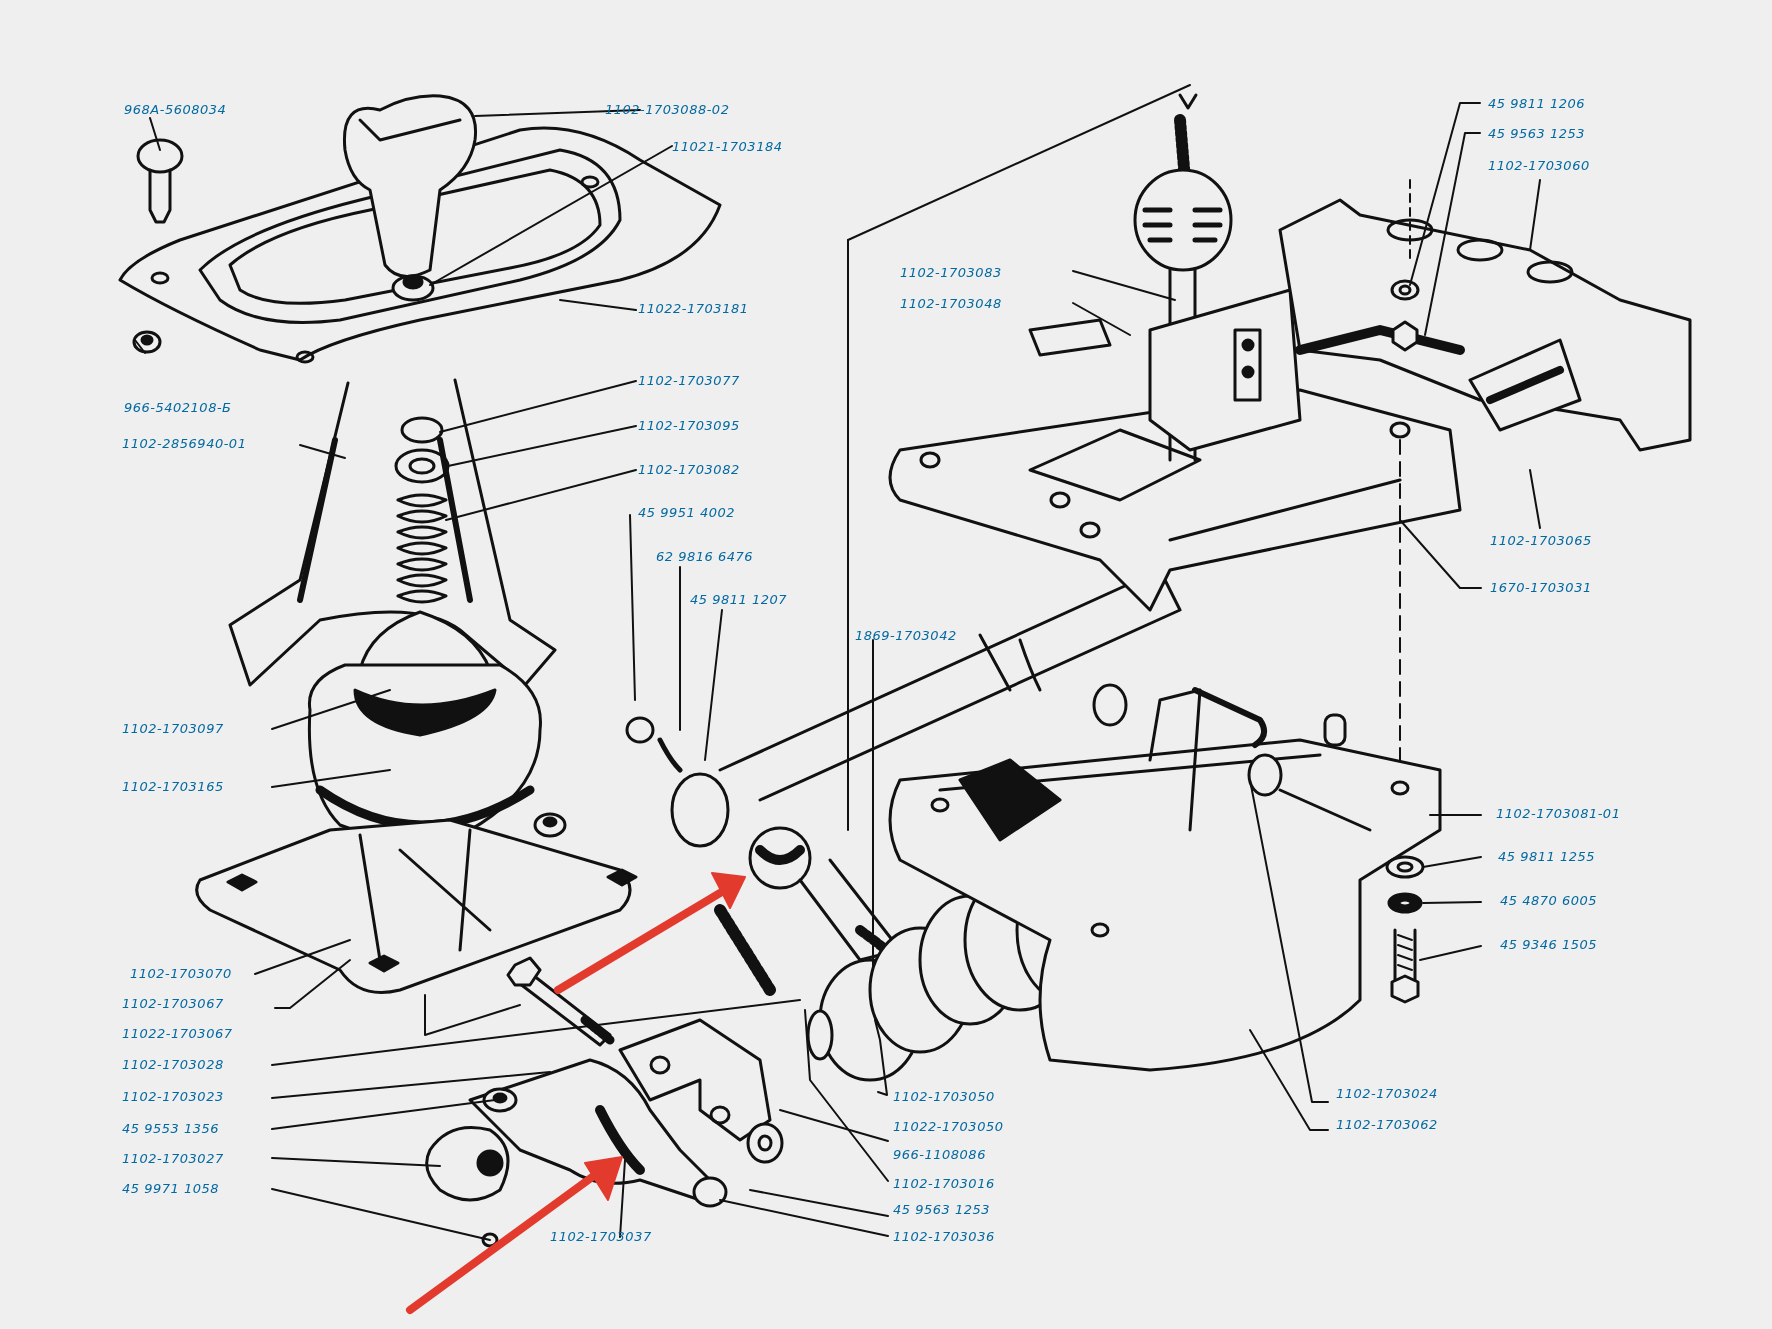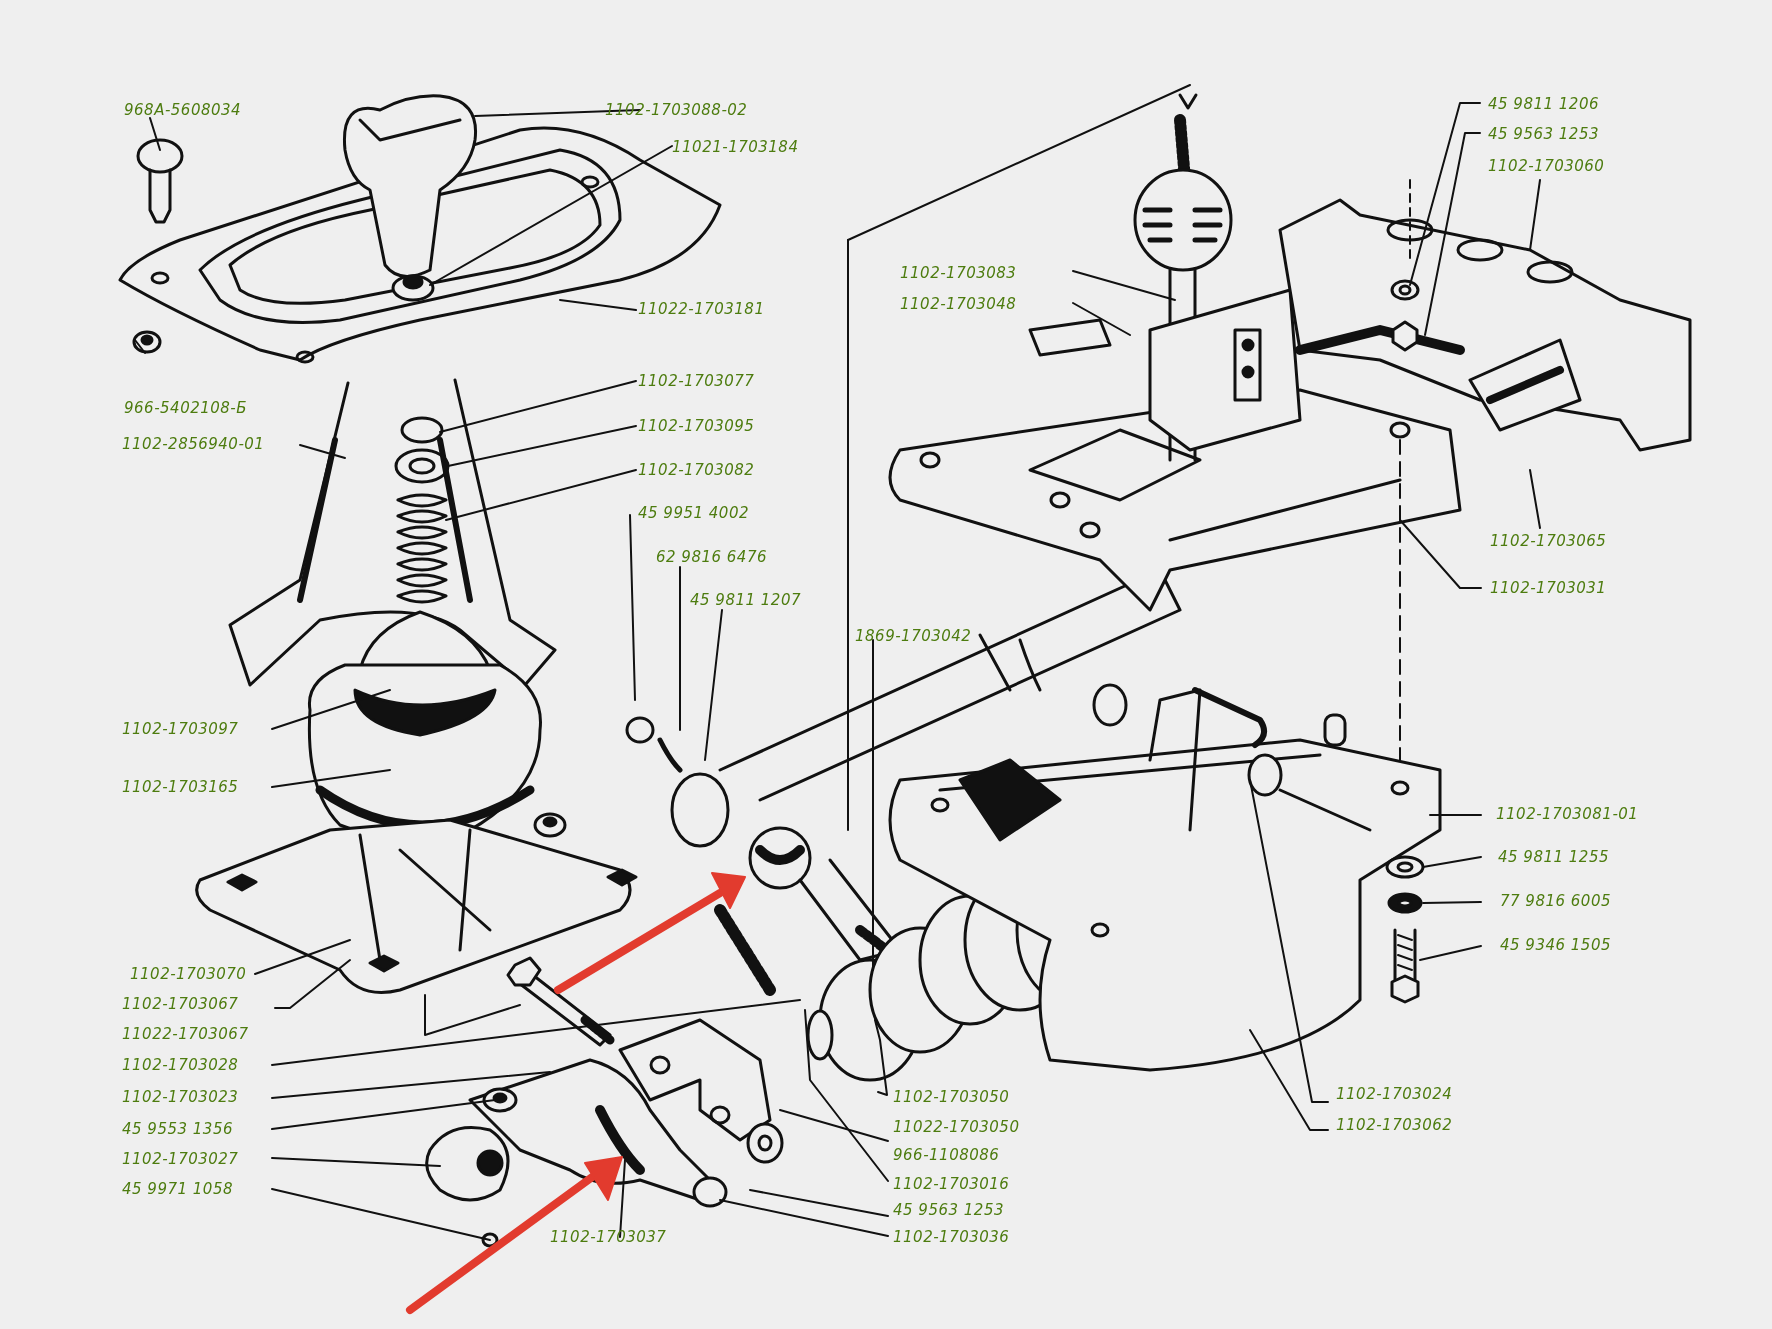--- a/index.html
+++ b/index.html
@@ -1,18 +1,18 @@
 <!DOCTYPE html>
 <html><head>
 <meta charset="utf-8">
 <style>
   html, body { margin:0; padding:0; background:#efefef; }
   body { width:1772px; height:1329px; position:relative; overflow:hidden; font-family:"DejaVu Sans", sans-serif; }
   #diagram { position:absolute; left:0; top:0; width:1772px; height:1329px; }
-  .lbl { position:absolute; font-family:"DejaVu Sans", sans-serif; font-style:italic; font-size:15px; color:#4d7c0f; white-space:nowrap; letter-spacing:0.5px; line-height:22px; }
+  .lbl { position:absolute; font-family:"DejaVu Sans", sans-serif; font-style:italic; font-size:13px; color:#0369a1; white-space:nowrap; letter-spacing:0.5px; line-height:22px; }
 </style>
 </head>
 <body>
 
 <svg id="diagram" viewBox="0 0 1772 1329" xmlns="http://www.w3.org/2000/svg" fill="none" stroke="#111" stroke-width="3" stroke-linecap="round" stroke-linejoin="round">
 
   <g>
     <ellipse cx="160" cy="156" rx="22" ry="16" fill="#efefef"></ellipse>
     <path d="M150 170 L150 210 L156 222 L164 222 L170 210 L170 170"></path>
   </g>
@@ -271,19 +271,19 @@
 <div class="lbl" style="left:893px;top:1173px">1102-1703016</div>
 <div class="lbl" style="left:893px;top:1199px">45 9563 1253</div>
 <div class="lbl" style="left:893px;top:1226px">1102-1703036</div>
 <div class="lbl" style="left:855px;top:625px">1869-1703042</div>
 <div class="lbl" style="left:900px;top:262px">1102-1703083</div>
 <div class="lbl" style="left:900px;top:293px">1102-1703048</div>
 <div class="lbl" style="left:1488px;top:93px">45 9811 1206</div>
 <div class="lbl" style="left:1488px;top:123px">45 9563 1253</div>
 <div class="lbl" style="left:1488px;top:155px">1102-1703060</div>
 <div class="lbl" style="left:1490px;top:530px">1102-1703065</div>
-<div class="lbl" style="left:1490px;top:577px">1102-1703031</div>
+<div class="lbl" style="left:1490px;top:577px">1670-1703031</div>
 <div class="lbl" style="left:1496px;top:803px">1102-1703081-01</div>
 <div class="lbl" style="left:1498px;top:846px">45 9811 1255</div>
-<div class="lbl" style="left:1500px;top:890px">77 9816 6005</div>
+<div class="lbl" style="left:1500px;top:890px">45 4870 6005</div>
 <div class="lbl" style="left:1500px;top:934px">45 9346 1505</div>
 <div class="lbl" style="left:1336px;top:1083px">1102-1703024</div>
 <div class="lbl" style="left:1336px;top:1114px">1102-1703062</div>
 
 </body></html>

